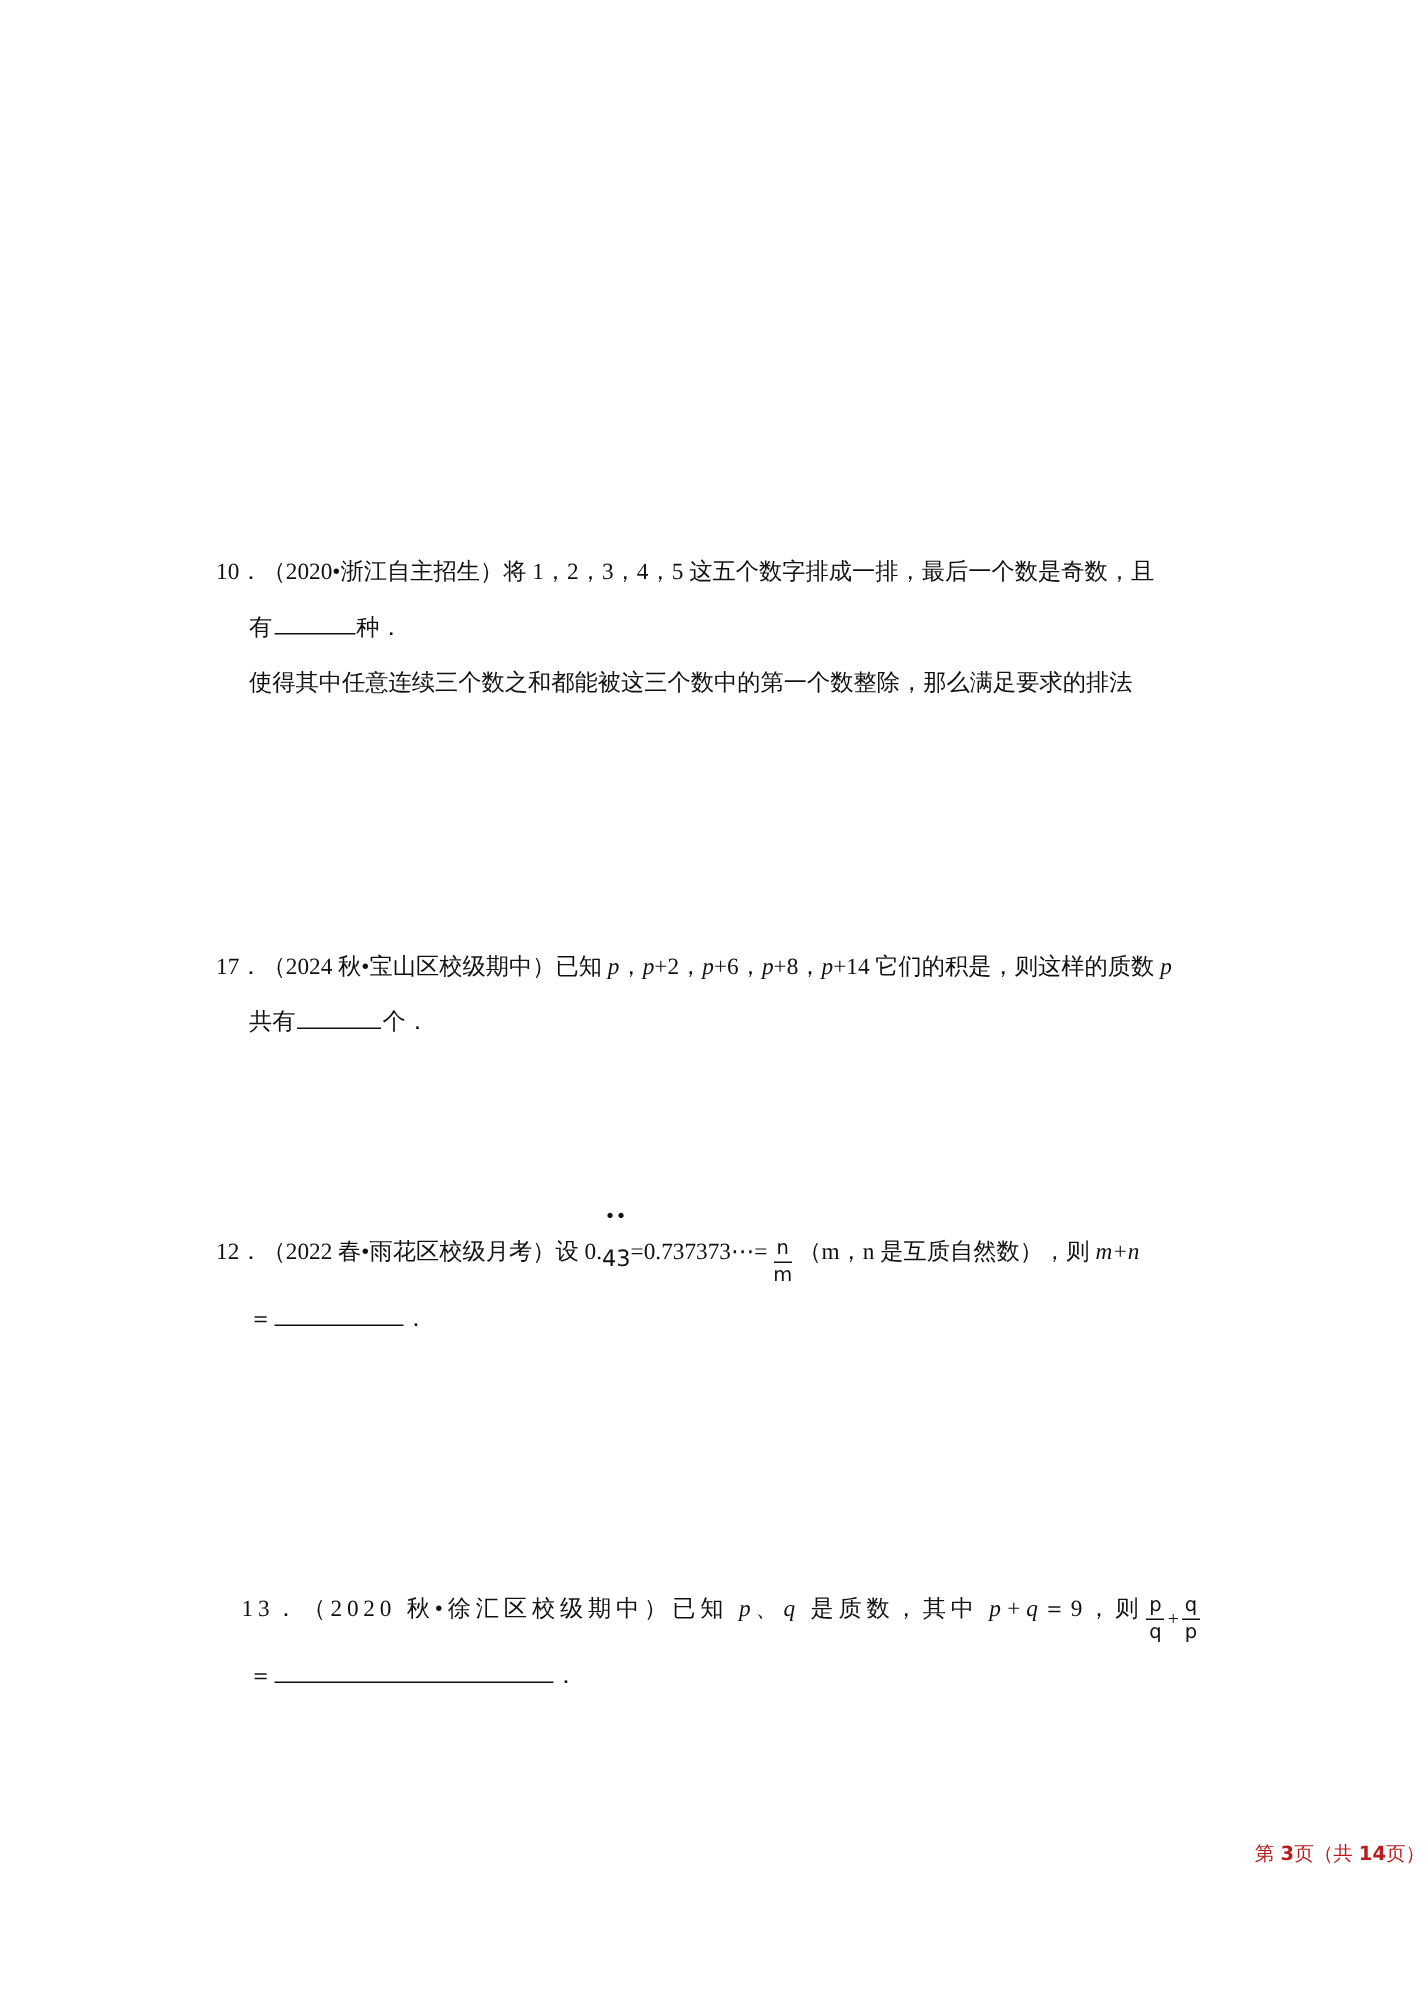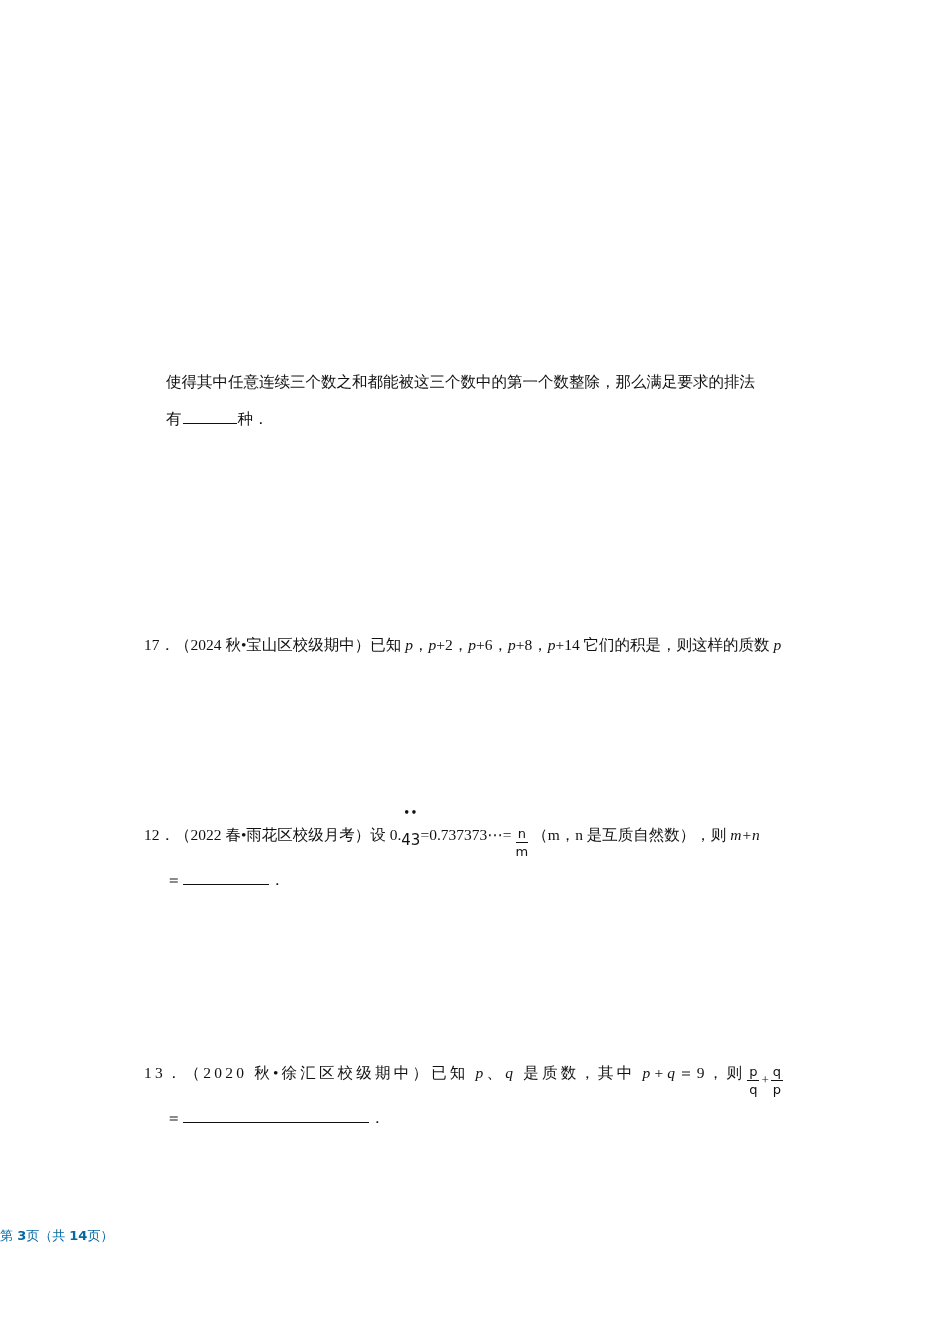--- a/index.html
+++ b/index.html
@@ -78,46 +78,52 @@
     .plus-small {
       font-size: 13px;
       position: relative;
       top: 6px;
     }
     .footer {
       position: absolute;
       left: 0;
       width: 950px;
       top: 1227px;
-      text-align: left;
+      text-align: right;
       font-family: "DejaVu Sans", sans-serif;
       font-size: 13px;
-      color: #0369a1;
+      color: #b91c1c;
     }
     .footer b { font-weight: bold; }
-    .spaced { letter-spacing: 3.2px; }
+    .spaced { letter-spacing: 3.2px; margin-left: 17px; }
   </style>
 </head>
 <body>
 
 <div class="question" style="top:138px;">
 </div>
 
 <div class="question" style="top:363px;">
-  <div class="q-line indent">
-    <span>使得其中任意连续三个数之和都能被这三个数中的第一个数整除，那么满足要求的排法</span>
+  <div class="q-line">
+    <span>10．</span><span>（2020•浙江自主招生）</span><span>将 1，2，3，4，5 这五个数字排成一排，最后一个数是奇数，且</span>
   </div>
   <div class="q-line indent">
     <span>有</span><span class="blank" style="width:54px;"></span><span>种．</span>
+  </div>
+  <div class="q-line indent">
+    <span>使得其中任意连续三个数之和都能被这三个数中的第一个数整除，那么满足要求的排法</span>
   </div>
 </div>
 
 <div class="question" style="top:626px;">
   <div class="q-line">
     <span>17．</span><span>（2024 秋•宝山区校级期中）</span><span>已知 </span><span class="it">p</span><span>，</span><span class="it">p</span><span>+2，</span><span class="it">p</span><span>+6，</span><span class="it">p</span><span>+8，</span><span class="it">p</span><span>+14</span><span> 它们的积是，则这样的质数 </span><span class="it">p</span>
+  </div>
+  <div class="q-line indent">
+    <span>共有</span><span class="blank" style="width:56px;"></span><span>个．</span>
   </div>
 </div>
 
 <div class="question" style="top:816px;">
   <div class="q-line">
     <span>12．</span><span>（2022 春•雨花区校级月考）</span><span>设 0.</span><span class="dotted"><span class="dots">••</span><span>43</span></span><span>=0.737373⋯=</span><span class="frac">
         <span class="num">n</span>
         <span class="den">m</span>
       </span><span>（m，n 是互质自然数），则 </span><span class="it">m+n</span>
   </div>

